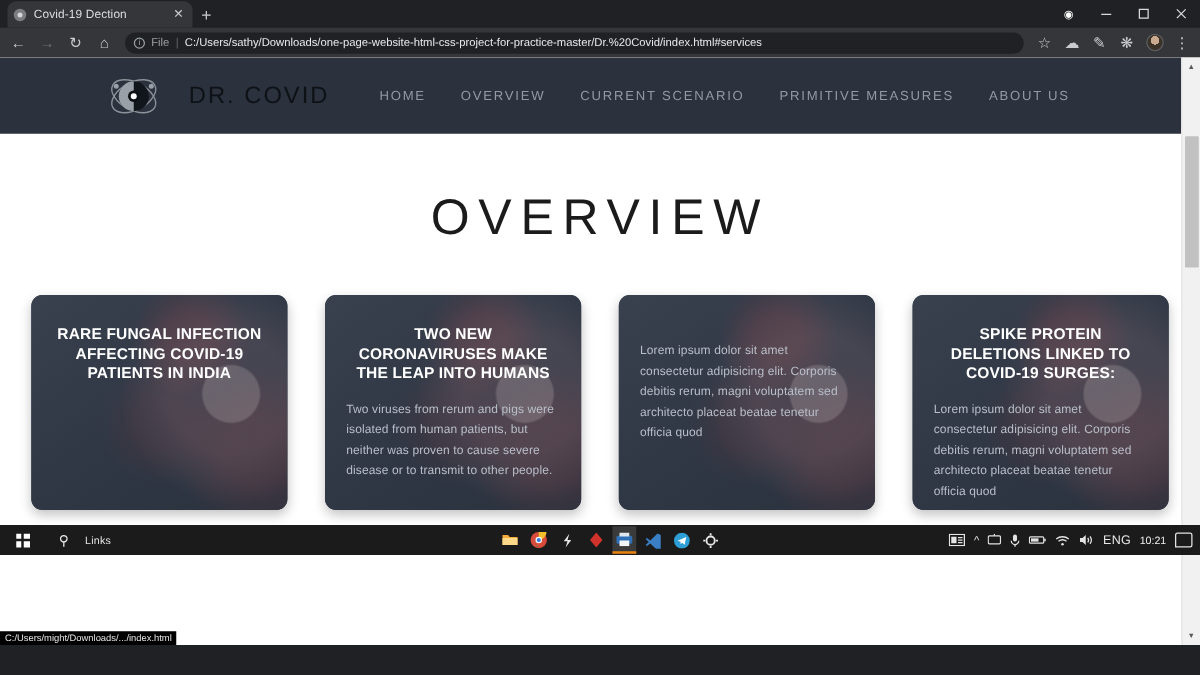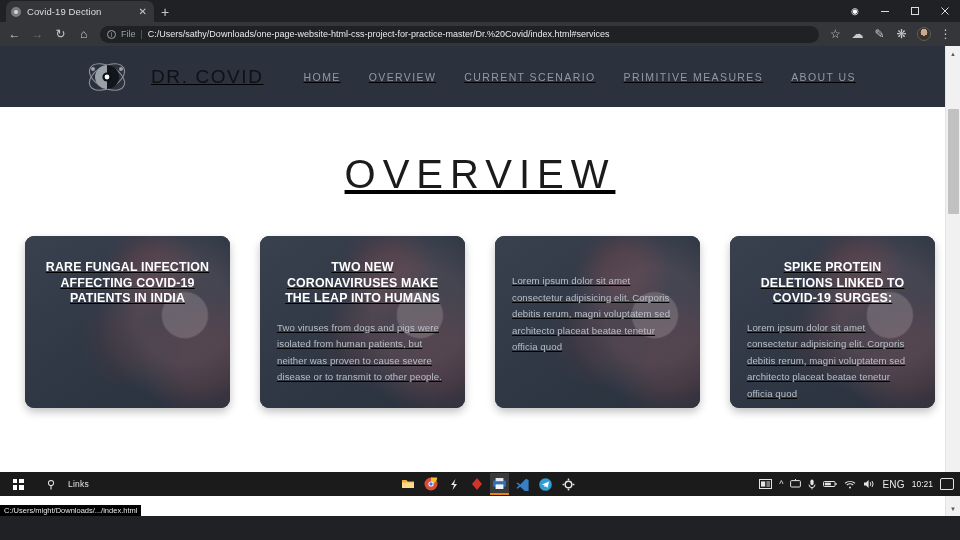--- a/index.html
+++ b/index.html
@@ -1,21 +1,21 @@
 <!DOCTYPE html>
 <html><head>
 <meta charset="utf-8">
 <style>
   * { margin:0; padding:0; box-sizing:border-box; }
   html, body {
     width:960px; height:540px; overflow:hidden;
     font-family:"Liberation Sans", sans-serif;
     background:#202124;
   }
-  .screen { position:relative; width:960px; height:496px; }
+  .screen { position:relative; width:960px; height:444px; }
 
   
   .browser { position:absolute; left:0; top:0; width:960px; height:516px; background:#202124; }
 
   .tabstrip { position:relative; height:22px; background:#202124; display:flex; align-items:flex-end; }
   .tab {
     position:relative; margin-left:6px; width:148px; height:21px;
     background:#35363a; border-radius:7px 7px 0 0;
     display:flex; align-items:center; padding:0 5px; gap:6px;
   }
@@ -53,21 +53,21 @@
                color:#9aa0a6; font-size:7px; line-height:8px; text-align:center; flex:0 0 auto; }
   .omni-scheme { color:#9aa0a6; font-size:9px; flex:0 0 auto; }
   .omni-sep { color:#5f6368; font-size:9px; flex:0 0 auto; }
   .omni-url { color:#e8eaed; font-size:9px; white-space:nowrap; overflow:hidden; text-overflow:ellipsis; }
   .tb-right { display:flex; align-items:center; gap:1px; }
   .avatar { width:14px; height:14px; border-radius:50%;
             background:radial-gradient(circle at 50% 35%, #c9a98f 0 35%, #3a3226 36% 100%);
             border:1px solid #5a5c60; }
 
   
-  .viewport { position:absolute; left:0; top:46px; width:960px; height:470px; background:#ffffff; overflow:hidden;text-decoration:underline; }
+  .viewport { position:absolute; left:0; top:46px; width:960px; height:470px; background:#ffffff; overflow:hidden; }
 
   
   .site-nav {
     height:61px; width:945px; background:#2b313d;
     display:flex; align-items:center; padding-left:85px;
   }
   .logo-mark { width:44px; height:44px; position:relative; flex:0 0 auto; }
   .brand {
     color:#0e1116; font-size:19px; letter-spacing:1.6px; font-weight:400;
     margin-left:22px; white-space:nowrap;
@@ -231,21 +231,21 @@
       </div>
 
       <h1 class="section-title">OVERVIEW</h1>
 
       <div class="cards">
         <div class="card">
           <div class="card-title">RARE FUNGAL INFECTION AFFECTING COVID-19 PATIENTS IN INDIA</div>
         </div>
         <div class="card">
           <div class="card-title">TWO NEW CORONAVIRUSES MAKE THE LEAP INTO HUMANS</div>
-          <div class="card-body">Two viruses from dogs and pigs were isolated from human patients, but neither was proven to cause severe disease or to transmit to other people.</div>
+          <div class="card-body">Two viruses from rerum and pigs were isolated from human patients, but neither was proven to cause severe disease or to transmit to other people.</div>
         </div>
         <div class="card">
           <div class="card-body">Lorem ipsum dolor sit amet consectetur adipisicing elit. Corporis debitis rerum, magni voluptatem sed architecto placeat beatae tenetur officia quod</div>
         </div>
         <div class="card">
           <div class="card-title">SPIKE PROTEIN DELETIONS LINKED TO COVID-19 SURGES:</div>
           <div class="card-body">Lorem ipsum dolor sit amet consectetur adipisicing elit. Corporis debitis rerum, magni voluptatem sed architecto placeat beatae tenetur officia quod</div>
         </div>
       </div>
     </div>

